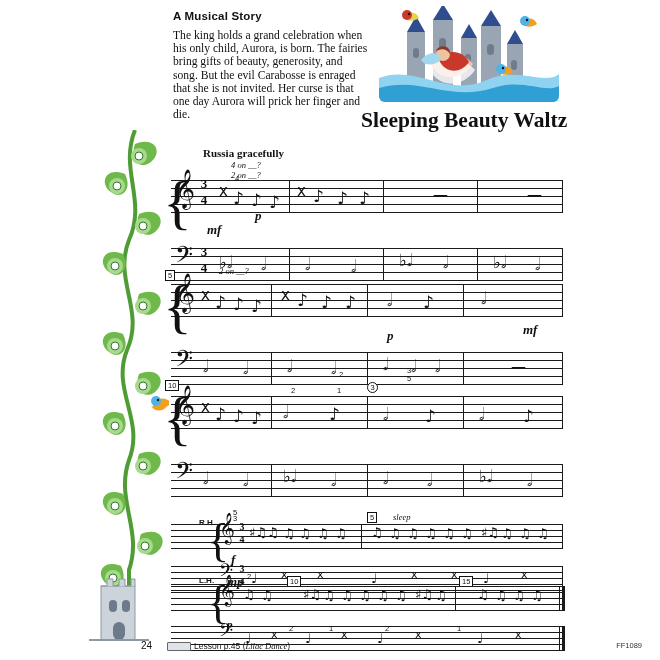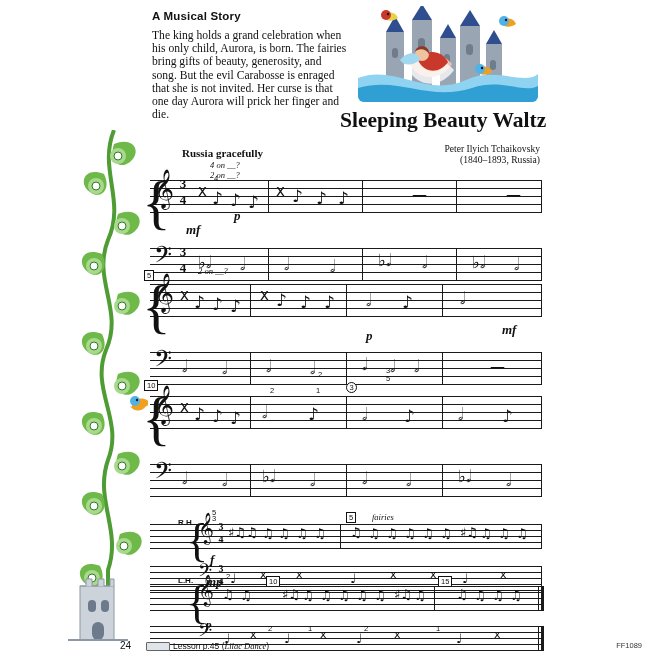--- a/index.html
+++ b/index.html
@@ -1,21 +1,21 @@
 <!DOCTYPE html>
 <html><head>
 <meta charset="utf-8">
 <style>
   html,body{margin:0;padding:0;}
   body{
     width:660px;height:660px;background:#ffffff;
     font-family:"Liberation Serif", serif;
     color:#111;overflow:hidden;position:relative;
   }
-  .page{position:absolute;inset:0;}
+  .page{position:absolute;inset:0;margin-left:21px;}
 
   
   .vine{position:absolute;left:78px;top:130px;width:70px;height:480px;}
   .vine svg{display:block;}
 
   .tower{position:absolute;left:68px;top:570px;width:60px;height:70px;}
 
   
   .story-title{
     position:absolute;left:152px;top:10px;
@@ -236,24 +236,20 @@
             <path d="M0 6 c6 -6 14 -4 16 2 c-6 4 -12 4 -16 -2z" fill="#e8d24a"></path>
             <circle cx="4" cy="5" r="5" fill="#c8392c"></circle>
             <circle cx="6" cy="4" r="1.2" fill="#111"></circle>
           </g>
         </g>
       </g>
     </svg>
   </div>
 
   <div class="songtitle">Sleeping Beauty Waltz</div>
-  <div class="composer">
-    <span>Peter Ilyich Tchaikovsky</span><br>
-    <span>(1840–1893, Russia)</span>
-  </div>
   <div class="tempo">Russia gracefully</div>
 
   <div class="system" style="top:162px;height:108px;">
 
     <div class="txt-sm" style="left:60px;top:-2px;">4 on __?</div>
     <div class="txt-sm" style="left:60px;top:8px;">2 on __?</div>
 
     <div class="staff" style="height:34px;margin-top:18px;">
       <div class="line" style="top:0px"></div>
         <div class="line" style="top:8px"></div>
@@ -420,21 +416,21 @@
     </div>
   </div>
 
 
   <div class="system" style="top:512px;height:56px;">
     <div class="hand" style="left:28px;top:6px;">R.H.</div>
     <div class="fing" style="left:62px;top:-4px;">5</div>
     <div class="fing" style="left:62px;top:2px;">3</div>
     <div class="dyn" style="left:60px;top:40px;">f</div>
     <div class="measnum" style="left:196px;top:0px;">5</div>
-    <div class="txt-sm" style="left:222px;top:0px;">fairies</div>
+    <div class="txt-sm" style="left:222px;top:0px;">sleep</div>
 
     <div class="staff" style="height:26px;margin-top:12px;">
       <div class="line" style="top:0px"></div>
         <div class="line" style="top:6px"></div>
       <div class="line" style="top:12px"></div>
         <div class="line" style="top:18px"></div>
       <div class="line" style="top:24px"></div>
       <div class="clef" style="left:48px;top:-10px;font-size:27px;">𝄞</div>
       <div class="timesig" style="left:64px;top:-3px;font-size:10px;">3</div>
       <div class="timesig" style="left:64px;top:10px;font-size:10px;">4</div>

